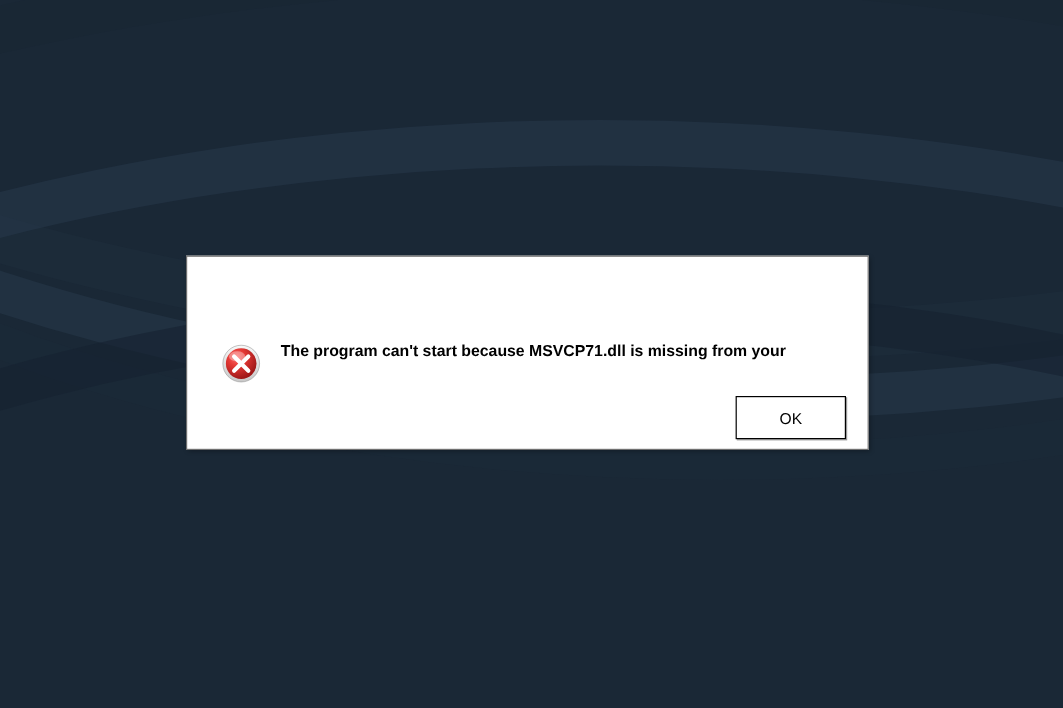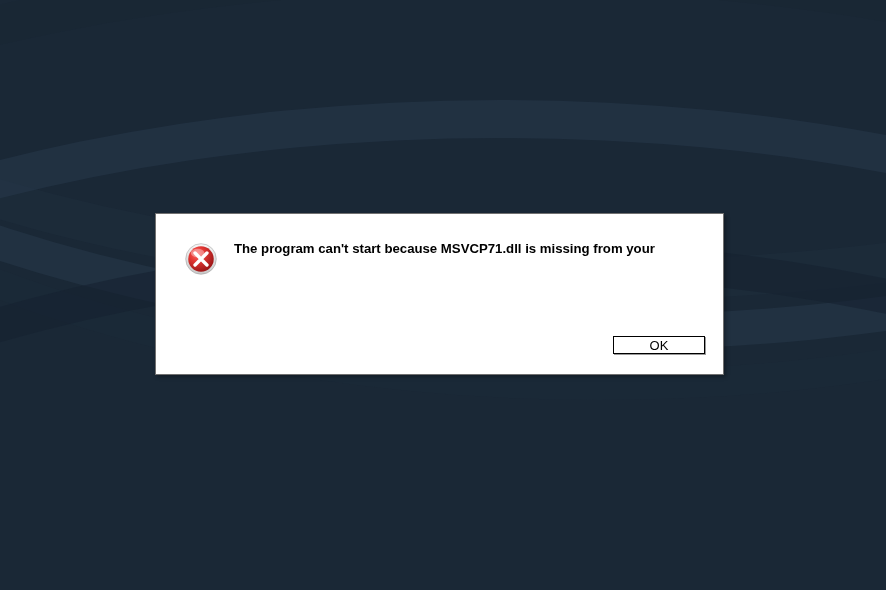--- a/index.html
+++ b/index.html
@@ -107,20 +107,21 @@
       box-shadow: 2px 2px 4px rgba(0, 0, 0, 0.3);
       display: flex;
       flex-direction: column;
     }
     
     .dialog-body {
       flex: 1;
       display: flex;
       padding: 26px 24px 10px 28px;
       align-items: flex-start;
+      margin-top: 44px;
     }
     
     .error-icon {
       width: 34px;
       height: 34px;
       flex-shrink: 0;
       margin-right: 16px;
       margin-top: 2px;
     }
     
@@ -146,21 +147,21 @@
     }
     
     .dialog-footer {
       display: flex;
       justify-content: flex-end;
       padding: 0 18px 20px 0;
     }
     
     .ok-button {
       width: 92px;
-      height: 18px;
+      height: 36px;
       background: #ffffff;
       border: 1px solid #000000;
       box-shadow: 1px 1px 0 rgba(0,0,0,0.4), inset 1px 1px 0 rgba(255,255,255,0.8);
       font-family: "Segoe UI", Tahoma, sans-serif;
       font-size: 13px;
       color: #000000;
       cursor: pointer;
       text-align: center;
     }
   </style>

